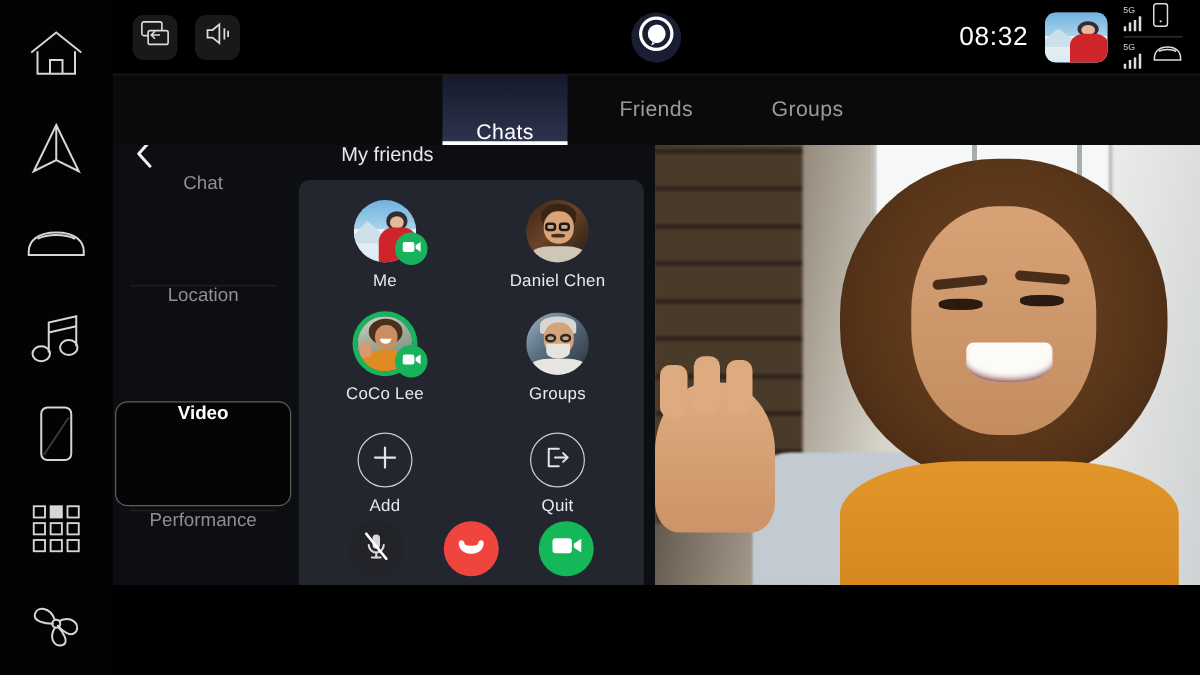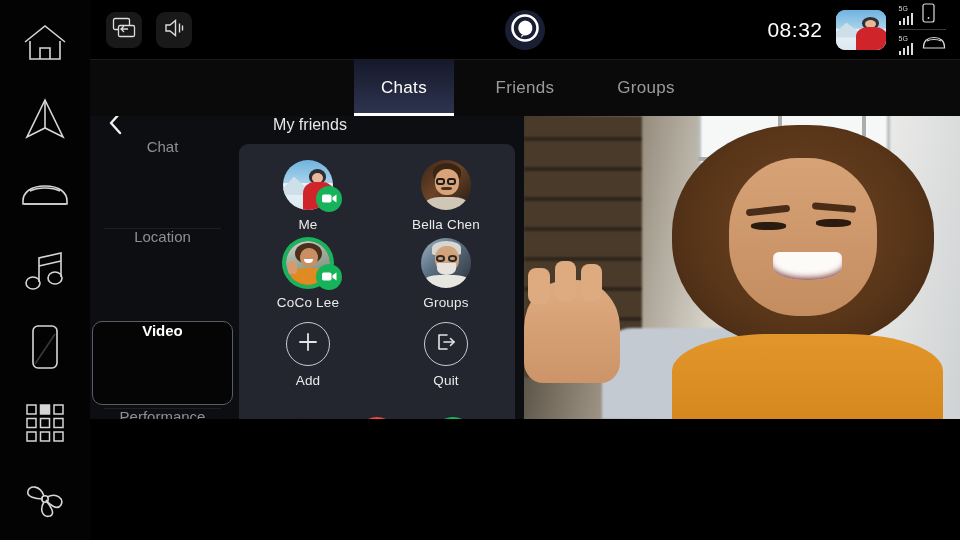--- a/index.html
+++ b/index.html
@@ -15,21 +15,21 @@
   .dock {
     width:90px; height:540px; background:#030303;
     display:flex; flex-direction:column; align-items:center;
     justify-content:space-between; padding:16px 0 14px 0;
     flex:0 0 90px; position:relative; z-index:5;
   }
   .dock-item { width:60px; height:54px; display:flex; align-items:center; justify-content:center; }
   .dock-item svg { display:block; }
 
   
-  .right { width:870px; height:419px; position:relative; display:flex; flex-direction:column; }
+  .right { width:870px; height:468px; position:relative; display:flex; flex-direction:column; }
 
   
   .statusbar {
     height:60px; flex:0 0 60px; background:#000; position:relative;
     display:flex; align-items:center; padding:0 10px 0 16px;
     border-bottom:1px solid #1b1b1b;
   }
   .sb-btn {
     width:36px; height:36px; border-radius:9px; background:#191919;
     display:flex; align-items:center; justify-content:center; margin-right:14px;
@@ -55,21 +55,21 @@
 
   
   .tabbar {
     height:56px; flex:0 0 56px; background:#0a0a0a; position:relative;
     display:flex; align-items:stretch; justify-content:center; gap:0;
   }
   .tab {
     width:100px; display:flex; align-items:center; justify-content:center;
     font-size:17px; color:#9b9b9b; position:relative; letter-spacing:0.3px;
   }
-  .tab.active { color:#ffffff; background:linear-gradient(180deg,#16192b 0%, #2e3550 100%); }
+  .tab.active { color:#ffffff; background:linear-gradient(180deg,#16192b 0%, #2e3550 100%);align-items:flex-end; }
   .tab.active::after{
     content:""; position:absolute; left:0; right:0; bottom:0; height:3px; background:#fff;
   }
   .tab-spacer { width:21px; }
 
   
   .content { flex:1; display:flex; position:relative; background:#0b0c0f; overflow:hidden; }
 
   
   .panel {
@@ -97,21 +97,21 @@
   }
   .menu-item.selected::before{ display:none; }
   .menu-tail { height:1px; background:#1e2026; margin:0 14px; }
 
   
   .card {
     flex:1; margin:10px 9px 0 4px; background:#23262e;
     border-radius:9px 9px 0 0; position:relative;
     display:flex; flex-direction:column; align-items:center; padding-top:16px;
   }
-  .grid { width:100%; display:grid; grid-template-columns:1fr 1fr; row-gap:6px; }
+  .grid { width:100%; display:grid; grid-template-columns:1fr 1fr; row-gap:18px; }
   .cell { display:flex; flex-direction:column; align-items:center; }
   .ava-wrap { position:relative; width:50px; height:50px; }
   .ava {
     width:50px; height:50px; border-radius:50%; overflow:hidden; position:relative; background:#333;
   }
   .ava-wrap.speaking .ava{ box-shadow:0 0 0 4px #19b35b; width:44px;height:44px;margin:3px; }
   .vbadge {
     position:absolute; right:-9px; bottom:-2px; width:26px; height:26px; border-radius:50%;
     background:#16b35a; display:flex; align-items:center; justify-content:center;
   }
@@ -448,21 +448,21 @@
                       <div class="ph bella">
                     <div class="hair"></div>
                         <div class="face"></div>
                         <div class="g1"></div>
                         <div class="g2"></div>
                         <div class="mo"></div>
                         <div class="sh"></div>
                   </div>
                     </div>
                 </div>
-                <div class="cname">Bella Chen</div>
+                <div class="cname">Daniel Chen</div>
               </div>
 
               <div class="cell">
                 <div class="ava-wrap speaking">
                   <div class="ava">
                       <div class="ph coco">
                     <div class="hair"></div>
                         <div class="face"></div>
                         <div class="smile"></div>
                         <div class="top"></div>

